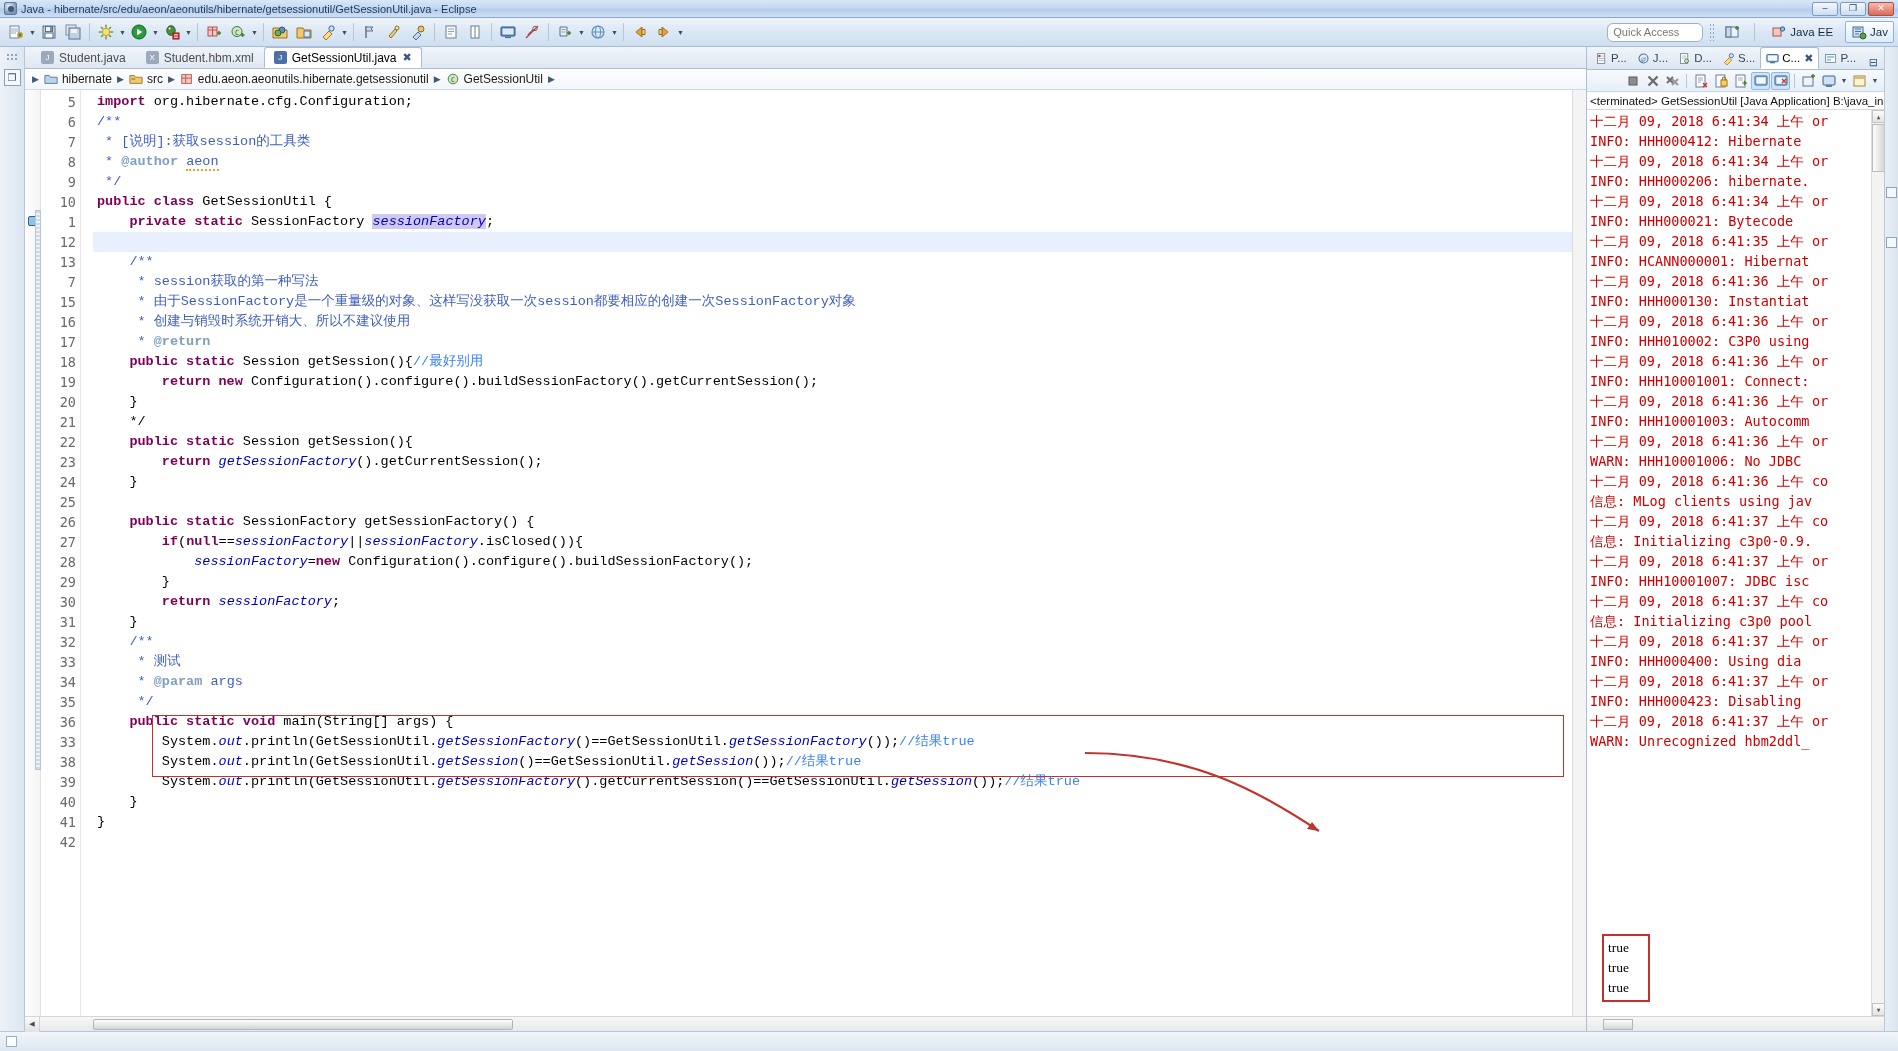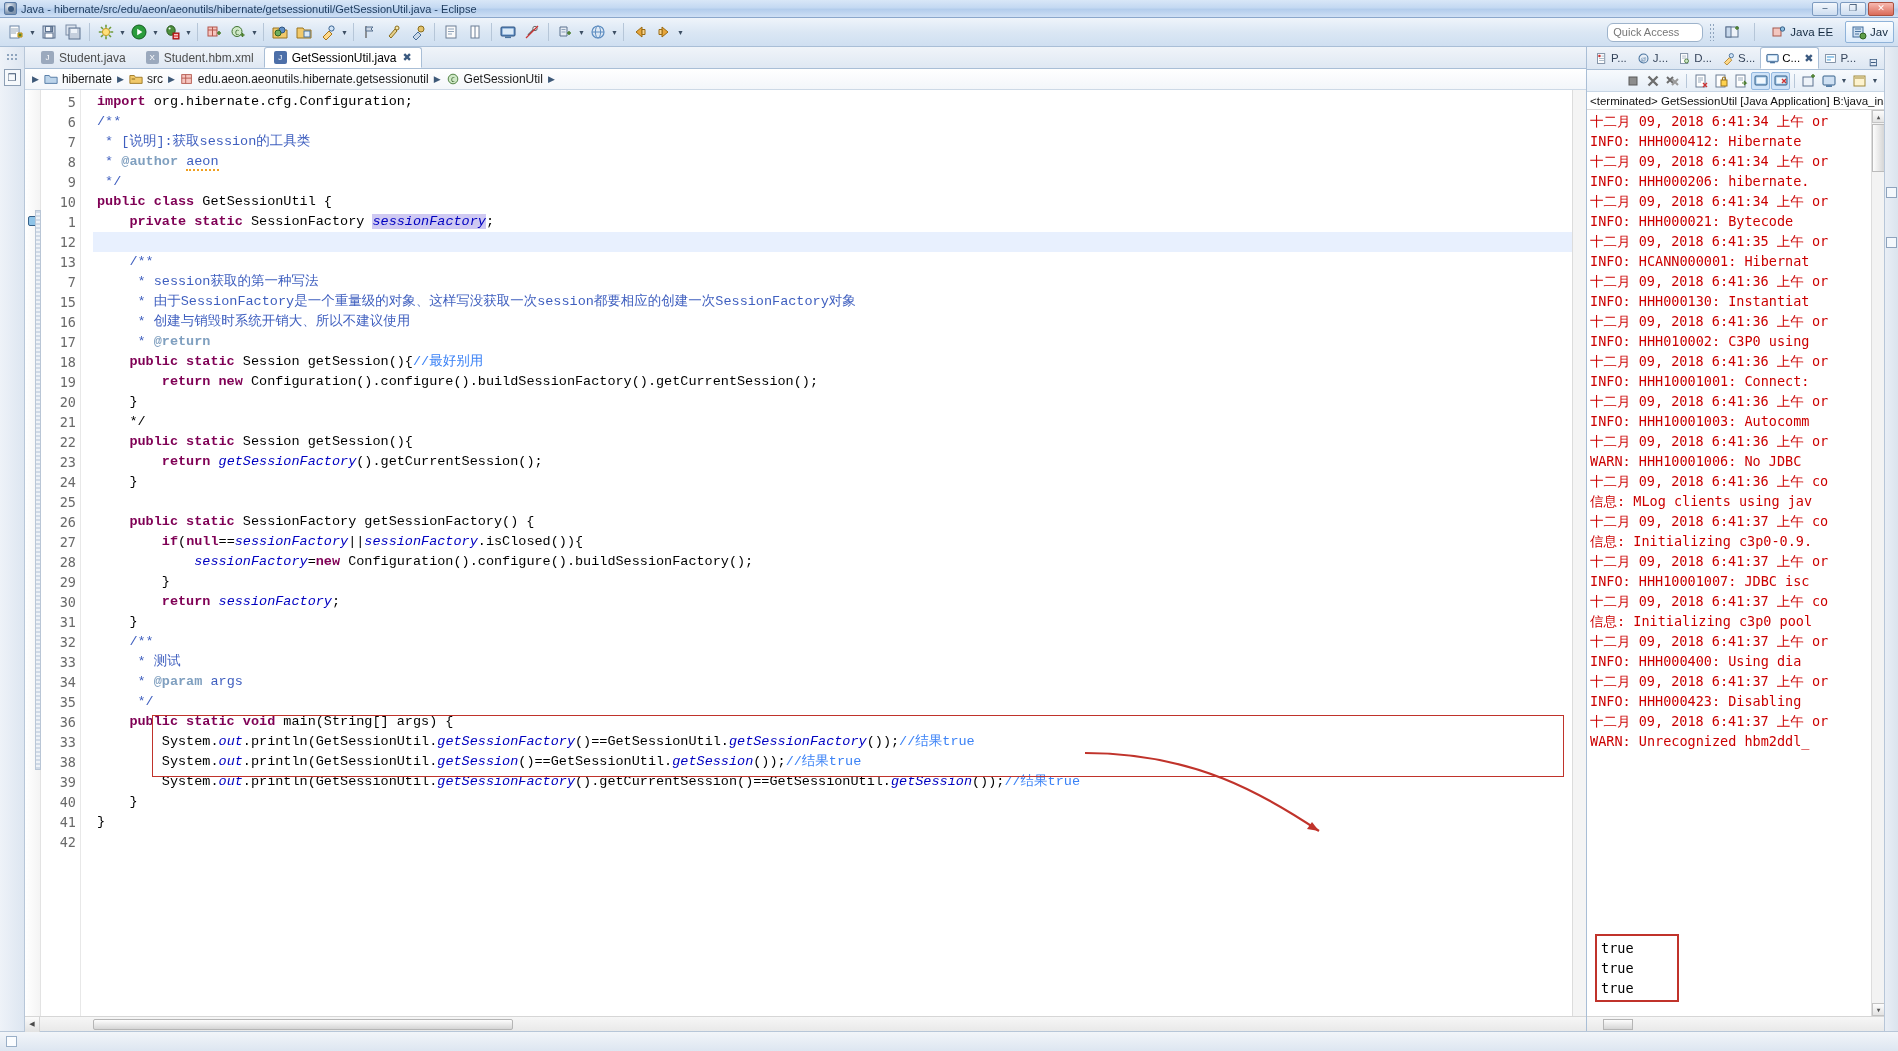--- a/index.html
+++ b/index.html
@@ -891,21 +891,21 @@
             <div class="conline">十二月 09, 2018 6:41:37 上午 co</div>
             <div class="conline">信息: Initializing c3p0 pool</div>
             <div class="conline">十二月 09, 2018 6:41:37 上午 or</div>
             <div class="conline">INFO: HHH000400: Using dia</div>
             <div class="conline">十二月 09, 2018 6:41:37 上午 or</div>
             <div class="conline">INFO: HHH000423: Disabling</div>
             <div class="conline">十二月 09, 2018 6:41:37 上午 or</div>
             <div class="conline">WARN: Unrecognized hbm2ddl_</div>
           </div>
 
-        <div class="truebox" style="left:8px; bottom:14px; width:84px;">
+        <div class="truebox" style="left:15px; bottom:14px; width:48px;font-family:Liberation Serif, serif;">
           <div>true</div>
           <div>true</div>
           <div>true</div>
         </div>
 
         <div class="con-vscroll">
           <div class="cv-up">▲</div>
           <div class="cv-thumb"></div>
           <div class="cv-dn">▼</div>
         </div>

